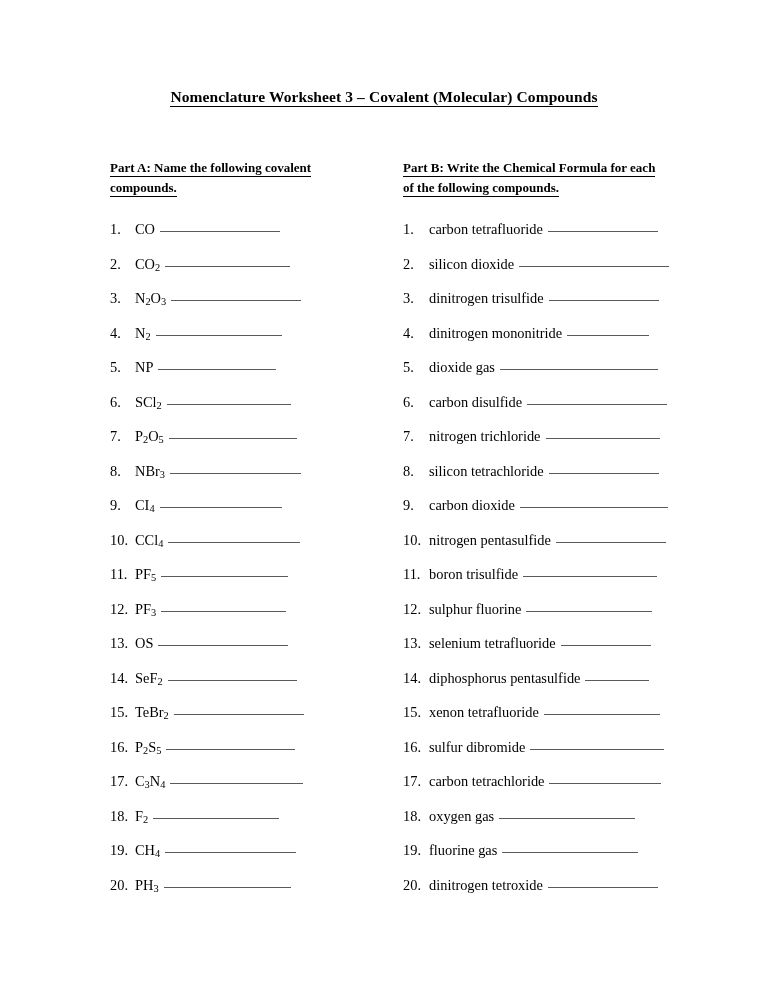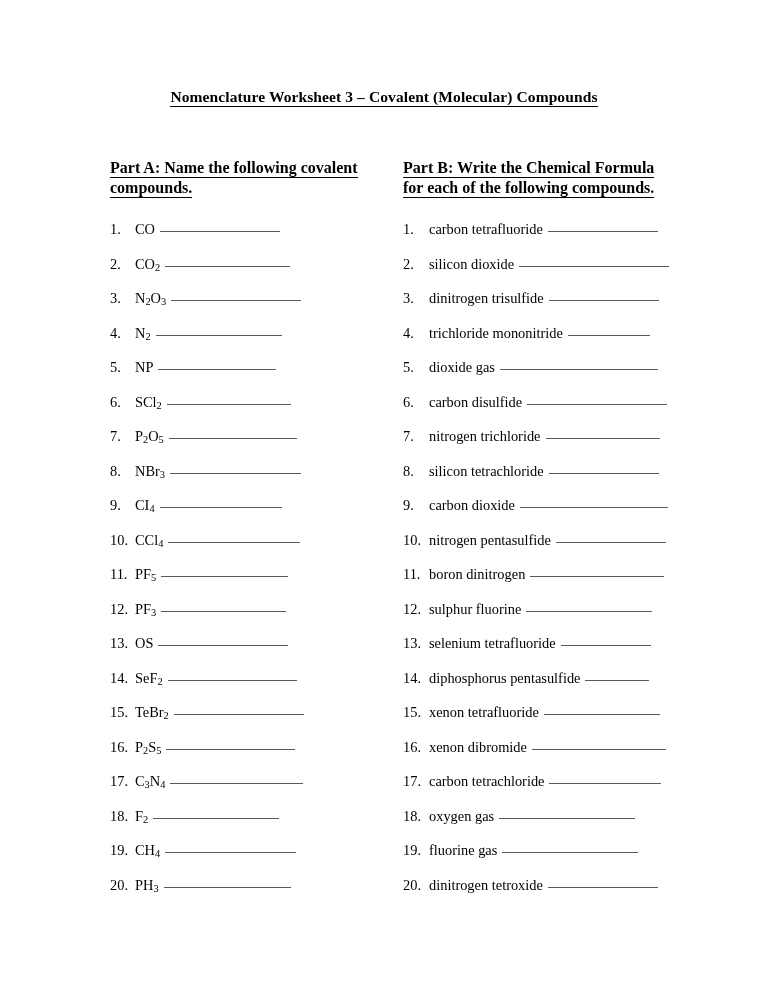--- a/index.html
+++ b/index.html
@@ -41,21 +41,21 @@
 
   
   .col {
     position: absolute;
     top: 158px;
   }
   .col-a { left: 110px; width: 265px; }
   .col-b { left: 403px; width: 262px; }
 
   .part-heading {
-    font-size: 16px;
+    font-size: 13px;
     font-weight: bold;
     line-height: 20px;
     margin: 0 0 0 0;
   }
   .part-heading .hl {
     border-bottom: 1.5px solid #000;
     padding-bottom: 0.5px;
     display: inline;
     box-decoration-break: clone;
     -webkit-box-decoration-break: clone;
@@ -238,21 +238,21 @@
           <span class="label">silicon dioxide</span>
           <span class="blank" style="width: 150px;"></span>
         </li>
         <li class="item">
           <span class="num">3.</span>
           <span class="label">dinitrogen trisulfide</span>
           <span class="blank" style="width: 110px;"></span>
         </li>
         <li class="item">
           <span class="num">4.</span>
-          <span class="label">trichloride mononitride</span>
+          <span class="label">dinitrogen mononitride</span>
           <span class="blank" style="width: 82px;"></span>
         </li>
         <li class="item">
           <span class="num">5.</span>
           <span class="label">dioxide gas</span>
           <span class="blank" style="width: 158px;"></span>
         </li>
         <li class="item">
           <span class="num">6.</span>
           <span class="label">carbon disulfide</span>
@@ -273,21 +273,21 @@
           <span class="label">carbon dioxide</span>
           <span class="blank" style="width: 148px;"></span>
         </li>
         <li class="item">
           <span class="num">10.</span>
           <span class="label">nitrogen pentasulfide</span>
           <span class="blank" style="width: 110px;"></span>
         </li>
         <li class="item">
           <span class="num">11.</span>
-          <span class="label">boron dinitrogen</span>
+          <span class="label">boron trisulfide</span>
           <span class="blank" style="width: 134px;"></span>
         </li>
         <li class="item">
           <span class="num">12.</span>
           <span class="label">sulphur fluorine</span>
           <span class="blank" style="width: 126px;"></span>
         </li>
         <li class="item">
           <span class="num">13.</span>
           <span class="label">selenium tetrafluoride</span>
@@ -298,21 +298,21 @@
           <span class="label">diphosphorus pentasulfide</span>
           <span class="blank" style="width: 64px;"></span>
         </li>
         <li class="item">
           <span class="num">15.</span>
           <span class="label">xenon tetrafluoride</span>
           <span class="blank" style="width: 116px;"></span>
         </li>
         <li class="item">
           <span class="num">16.</span>
-          <span class="label">xenon dibromide</span>
+          <span class="label">sulfur dibromide</span>
           <span class="blank" style="width: 134px;"></span>
         </li>
         <li class="item">
           <span class="num">17.</span>
           <span class="label">carbon tetrachloride</span>
           <span class="blank" style="width: 112px;"></span>
         </li>
         <li class="item">
           <span class="num">18.</span>
           <span class="label">oxygen gas</span>

